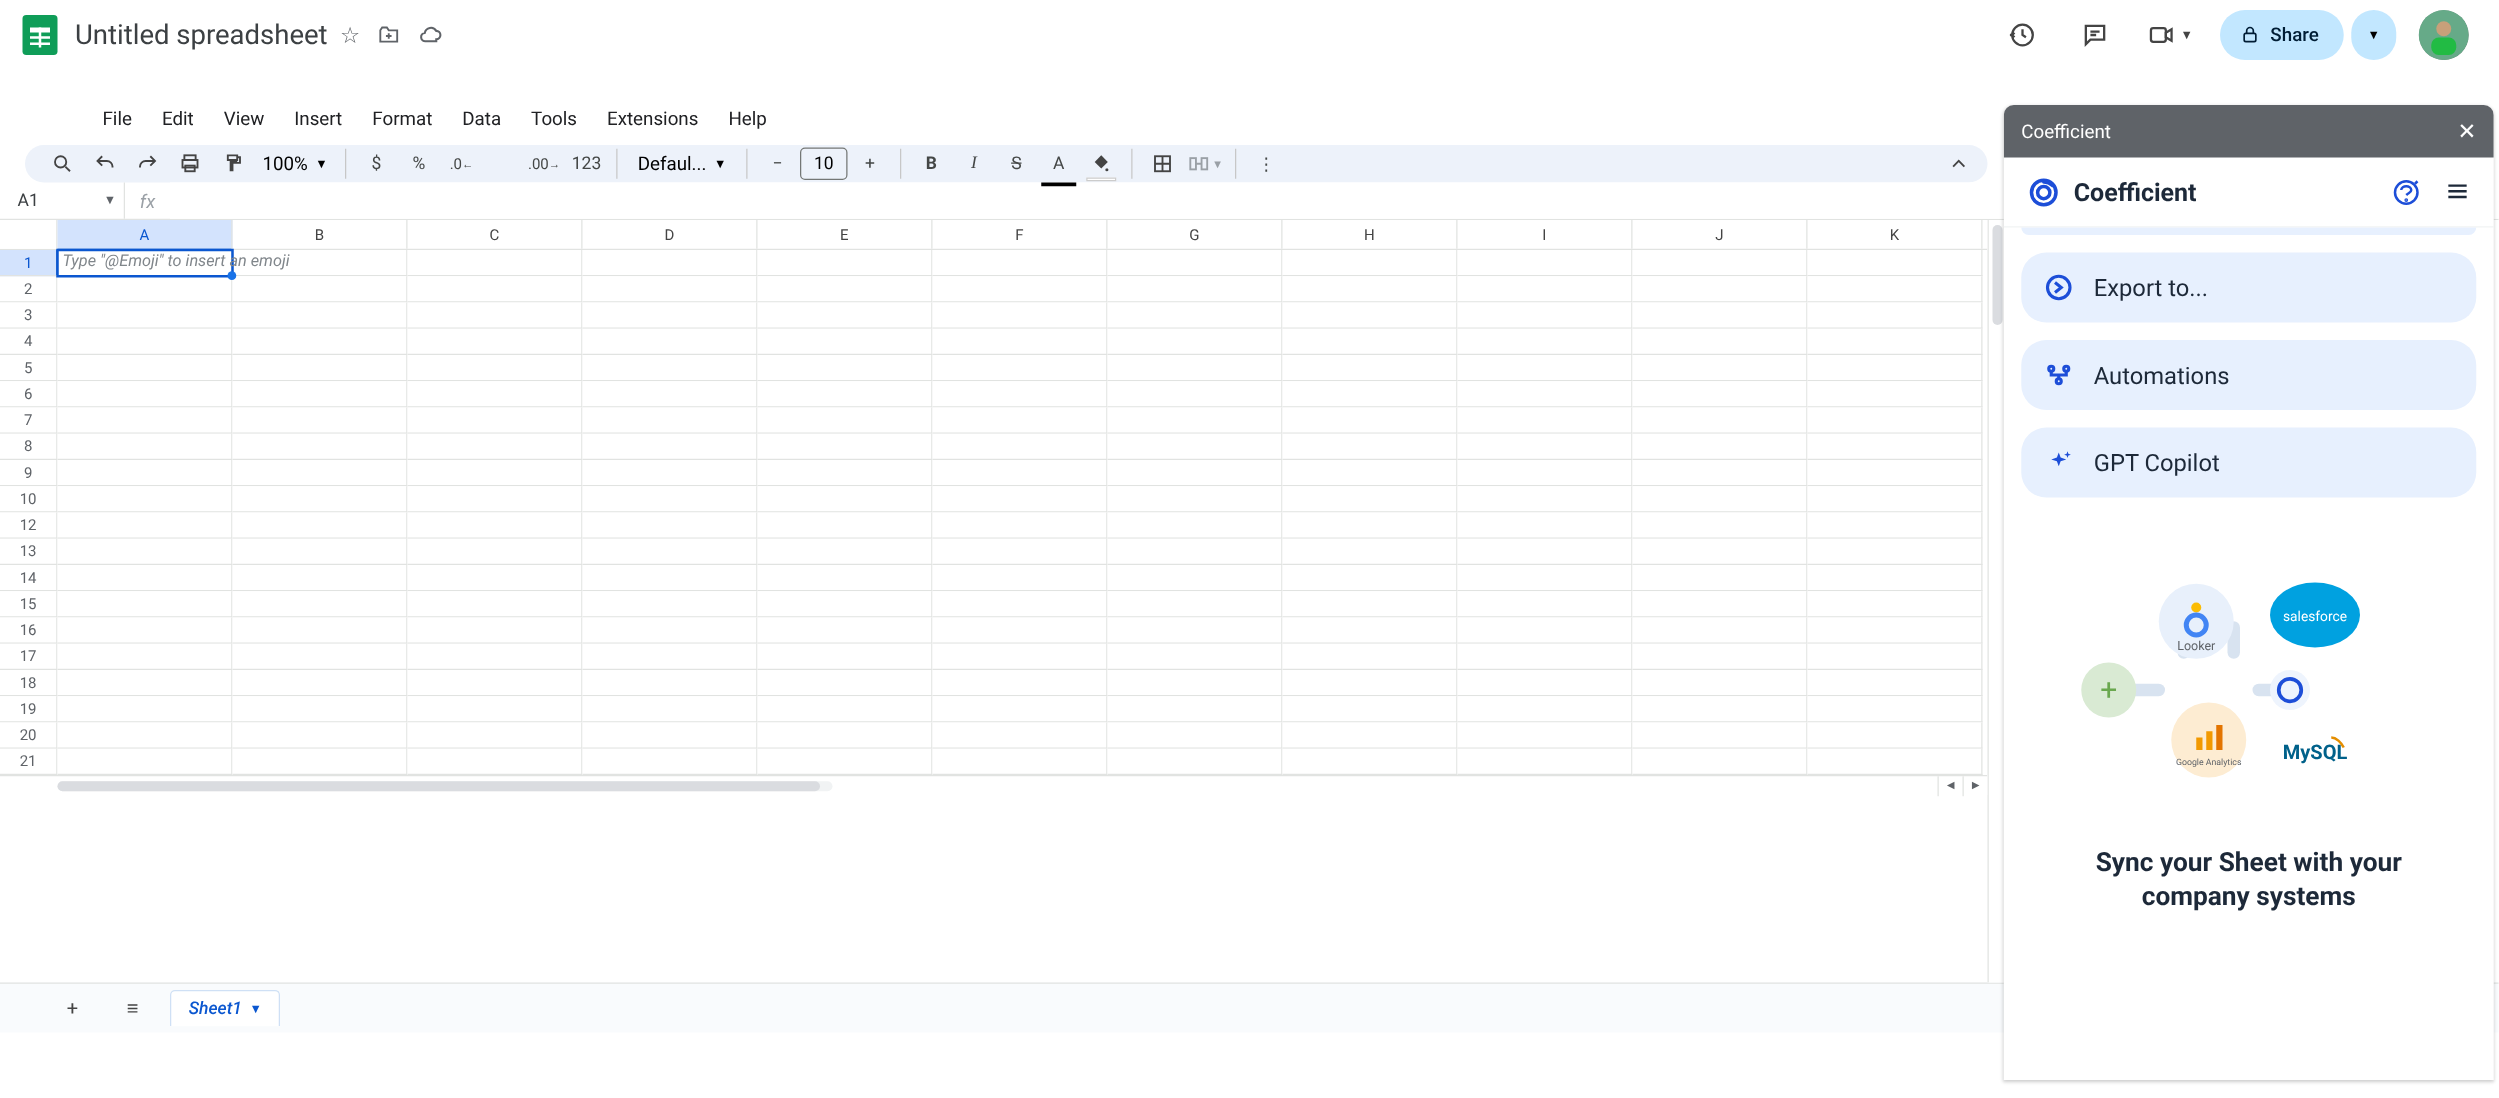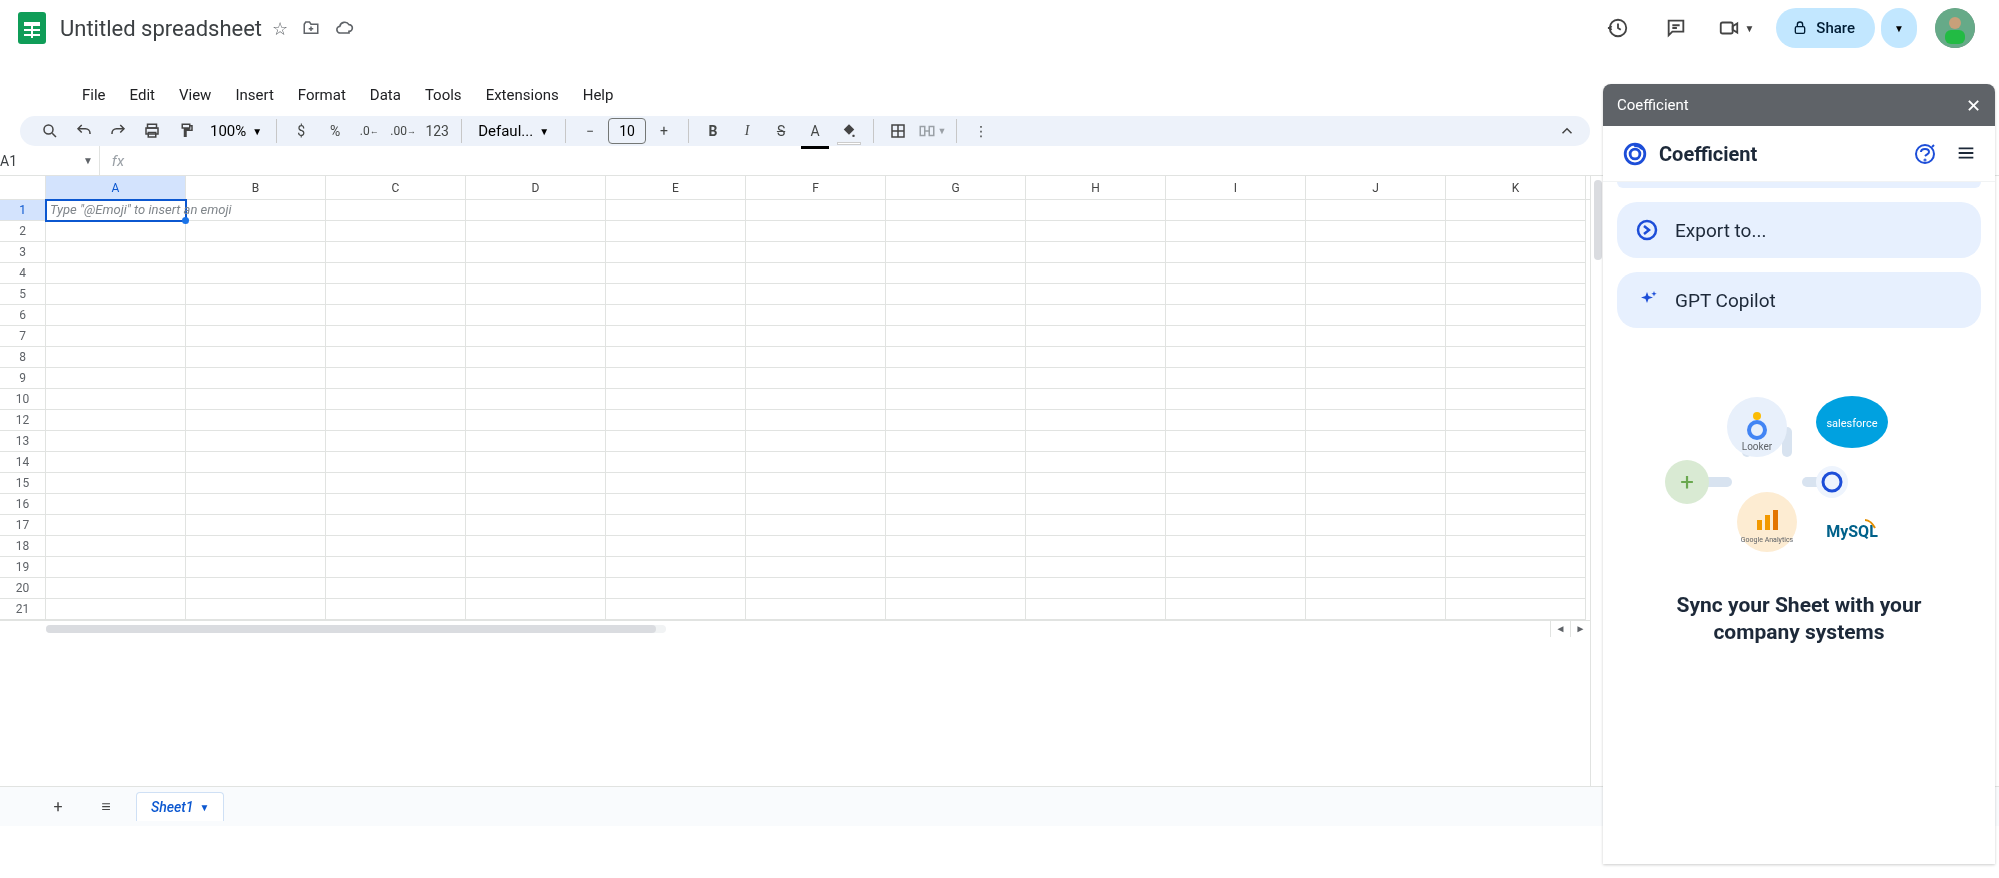--- a/index.html
+++ b/index.html
@@ -26,21 +26,21 @@
 .toolbar { margin: 0 12px 0 20px; height: 30px; background: #edf2fa; border-radius: 28px; display: flex; align-items: center; padding: 0 14px; gap: 2px; width: 1570px; }
 .tbtn { min-width: 32px; height: 32px; display: flex; align-items: center; justify-content: center; color: #444746; cursor: pointer; border-radius: 4px; font-size: 14px; }
 .tsep { width: 1px; height: 24px; background: #c7c7c7; margin: 0 6px; }
 .zoom { display:flex; align-items:center; gap:6px; font-size:15px; padding:0 6px; cursor:pointer;}
 .fontsel { display:flex; align-items:center; gap:6px; font-size:15px; padding:0 8px; cursor:pointer; min-width:80px; }
 .fontsize-box { border: 1px solid #747775; border-radius: 4px; width: 38px; height: 26px; display:flex; align-items:center; justify-content:center; font-size:14px; }
 .toolbar-collapse { margin-left: auto; cursor:pointer; color:#444; }
 
 
 .fxrow { display: flex; align-items: center; height: 30px; border-bottom: 1px solid #e1e3e1; }
-.namebox { width: 100px; display:flex; align-items:center; font-size: 14px; color:#3c4043; border-right: 1px solid #e1e3e1; height: 100%; }
+.namebox { width: 100px; display:flex; align-items:center; padding-left: 14px; font-size: 14px; color:#3c4043; border-right: 1px solid #e1e3e1; height: 100%; }
 .namebox .dd { margin-left:auto; margin-right:6px; color:#5f6368; font-size:10px;}
 .fxlabel { width: 36px; text-align:center; color:#9aa0a6; font-style: italic; font-size: 15px; }
 .fxinput { flex:1; border:none; outline:none; font-size:14px; height:100%; padding-left:4px; }
 
 
 .gridwrap { display:flex; height: 610px; position:relative; }
 .grid-main { flex:1; overflow:hidden; position:relative; }
 .colheaders { display:flex; height:24px; background:#fff; border-bottom:1px solid #e1e3e1; }
 .rowhead-corner { width:46px; border-right:1px solid #e1e3e1; background:#fff;}
 .colhead { width:140px; text-align:center; font-size:12px; color:#444; border-right:1px solid #e1e3e1; display:flex; align-items:center; justify-content:center; }
@@ -76,21 +76,21 @@
 .sb-header .close { margin-left:auto; cursor:pointer; font-size:18px;}
 .sb-brand { height:56px; display:flex; align-items:center; padding:0 18px; gap:10px; border-bottom: 1px solid #f1f3f4;}
 .sb-brand .brandname { font-size:20px; font-weight:700; color:#1d2939;}
 .sb-brand .r-icons { margin-left:auto; display:flex; gap:18px; color:#1d4ed8; }
 .sb-brand .r-icons span{ cursor:pointer; font-size:20px;}
 .sb-body { padding: 10px 14px; display:flex; flex-direction:column; gap:14px; }
 .sb-item { background:#e7f0fe; border-radius:20px; height:56px; display:flex; align-items:center; gap:16px; padding:0 18px; font-size:19px; color:#1d2939; cursor:pointer; }
 .sb-item .icn { color:#1d4ed8; display:flex; align-items:center; }
 .sb-promo { margin-top: 30px; text-align:center; padding: 0 20px;}
 .sb-promo svg { width: 260px; height: 200px; }
-.sb-promo-text { margin-top: 20px; font-size: 21px; font-weight:700; color:#1d2939; line-height:1.3;}
+.sb-promo-text { margin-top: 36px; font-size: 21px; font-weight:700; color:#1d2939; line-height:1.3;}
 
 
 .vscroll { width:14px; background:#fff; border-left:1px solid #e1e3e1;}
 .vscroll-thumb { width:8px; height:80px; background:#dadce0; border-radius:4px; margin:4px auto;}
 svg { display:block; }
 .text-underline-a { position:relative; }
 .text-underline-a::after { content:""; position:absolute; left:2px; right:2px; bottom:-2px; height:3px; background:#000; }
 
 </style>
 </head>
@@ -208,21 +208,21 @@
       </svg>
     </div>
   <div class="zoom">
       <span>100%</span>
       <span style="font-size:10px;">▼</span>
     </div>
   <div class="tsep"></div>
   <div class="tbtn">$</div>
   <div class="tbtn">%</div>
   <div class="tbtn" style="font-size:12px;">.0<sub style="font-size:9px;">←</sub></div>
-  <div class="tbtn" style="font-size:12px;">.00<sub style="font-size:9px;">→</sub></div>
+  <div class="tbtn" style="font-size:12px;margin-left:32px;">.00<sub style="font-size:9px;">→</sub></div>
   <div class="tbtn">123</div>
   <div class="tsep"></div>
   <div class="fontsel">
       <span>Defaul...</span>
       <span style="font-size:10px;margin-left:auto;">▼</span>
     </div>
   <div class="tsep"></div>
   <div class="tbtn">−</div>
   <div class="fontsize-box">10</div>
   <div class="tbtn">+</div>
@@ -640,20 +640,31 @@
       <span class="icn">
           <svg width="24" height="24" viewBox="0 0 24 24" fill="none" stroke="#1d4ed8" stroke-width="2.5">
             <circle cx="12" cy="12" r="9"></circle>
             <path d="M9 8l5 4-5 4"></path>
           </svg>
         </span>
       <span>Export to...</span>
     </div>
     <div class="sb-item">
       <span class="icn">
+          <svg width="24" height="24" viewBox="0 0 24 24" fill="none" stroke="#1d4ed8" stroke-width="2.5">
+            <circle cx="6" cy="7" r="2"></circle>
+            <circle cx="18" cy="7" r="2"></circle>
+            <circle cx="12" cy="17" r="2"></circle>
+            <path d="M6 9v3h12V9M12 12v3"></path>
+          </svg>
+        </span>
+      <span>Automations</span>
+    </div>
+    <div class="sb-item">
+      <span class="icn">
           <svg width="24" height="24" viewBox="0 0 24 24" fill="#1d4ed8">
             <path d="M12 4l1.5 4L18 9.5l-4.5 1.5L12 15l-1.5-4L6 9.5l4.5-1.5z"></path>
             <path d="M19 3l.7 2 2 .7-2 .7-.7 2-.7-2-2-.7 2-.7z"></path>
           </svg>
         </span>
       <span>GPT Copilot</span>
     </div>
     <div class="sb-promo">
       <svg viewBox="0 0 260 200">
 

